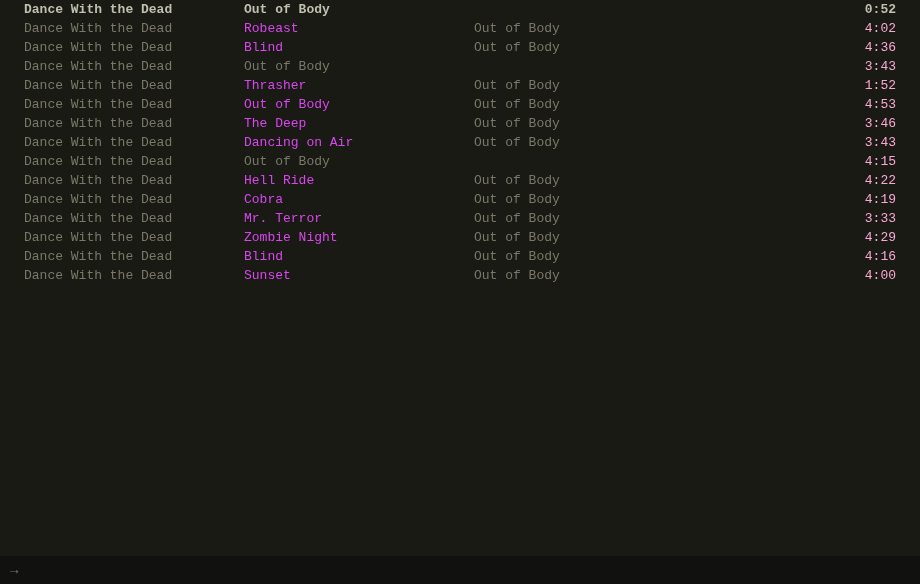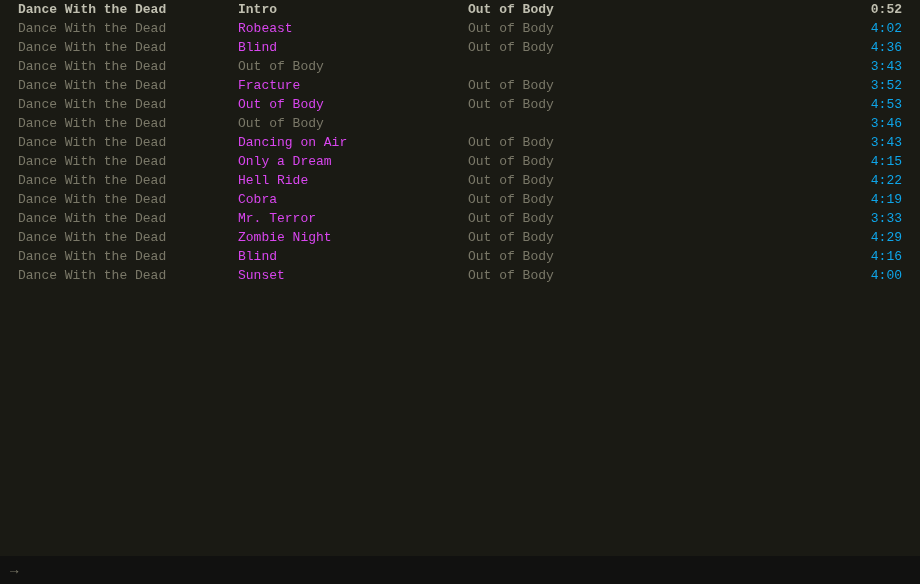--- a/index.html
+++ b/index.html
@@ -20,21 +20,21 @@
     }
 
     .music-table {
       width: 100%;
       padding: 0;
     }
 
     .table-row {
       display: flex;
       align-items: center;
-      padding: 2px 18px;
+      padding: 2px 24px;
       height: 19px;
     }
 
     .table-row.header {
       color: #c0bfb0;
       font-weight: bold;
     }
 
     .col-artist {
       width: 220px;
@@ -49,21 +49,21 @@
     }
 
     .col-album {
       flex: 1;
       color: #7a7868;
     }
 
     .col-duration {
       width: 60px;
       text-align: right;
-      color: #0ea5e9;
+      color: #f9a8d4;
       flex-shrink: 0;
     }
 
     .table-row.header .col-artist,
     .table-row.header .col-title,
     .table-row.header .col-album,
     .table-row.header .col-duration {
       color: #c0bfb0;
     }
 
@@ -86,21 +86,20 @@
       color: #7a7868;
     }
   </style>
 </head>
 <body>
 
 <div class="music-table">
 
   <div class="table-row header">
     <div class="col-artist">Dance With the Dead</div>
-    <div class="col-title">Intro</div>
     <div class="col-album">Out of Body</div>
     <div class="col-duration">0:52</div>
   </div>
 </div>
 
 <div id="tracks-container">
     <div class="table-row">
       <div class="col-artist">Dance With the Dead</div>
       <div class="col-title">Robeast</div>
       <div class="col-album">Out of Body</div>
@@ -112,44 +111,44 @@
       <div class="col-album">Out of Body</div>
       <div class="col-duration">4:36</div>
     </div>
     <div class="table-row">
       <div class="col-artist">Dance With the Dead</div>
       <div class="col-album">Out of Body</div>
       <div class="col-duration">3:43</div>
     </div>
     <div class="table-row">
       <div class="col-artist">Dance With the Dead</div>
-      <div class="col-title">Fracture</div>
+      <div class="col-title">Thrasher</div>
       <div class="col-album">Out of Body</div>
-      <div class="col-duration">3:52</div>
+      <div class="col-duration">1:52</div>
     </div>
     <div class="table-row">
       <div class="col-artist">Dance With the Dead</div>
       <div class="col-title">Out of Body</div>
       <div class="col-album">Out of Body</div>
       <div class="col-duration">4:53</div>
     </div>
     <div class="table-row">
       <div class="col-artist">Dance With the Dead</div>
+      <div class="col-title">The Deep</div>
       <div class="col-album">Out of Body</div>
       <div class="col-duration">3:46</div>
     </div>
     <div class="table-row">
       <div class="col-artist">Dance With the Dead</div>
       <div class="col-title">Dancing on Air</div>
       <div class="col-album">Out of Body</div>
       <div class="col-duration">3:43</div>
     </div>
     <div class="table-row">
       <div class="col-artist">Dance With the Dead</div>
-      <div class="col-title">Only a Dream</div>
       <div class="col-album">Out of Body</div>
       <div class="col-duration">4:15</div>
     </div>
     <div class="table-row">
       <div class="col-artist">Dance With the Dead</div>
       <div class="col-title">Hell Ride</div>
       <div class="col-album">Out of Body</div>
       <div class="col-duration">4:22</div>
     </div>
     <div class="table-row">

